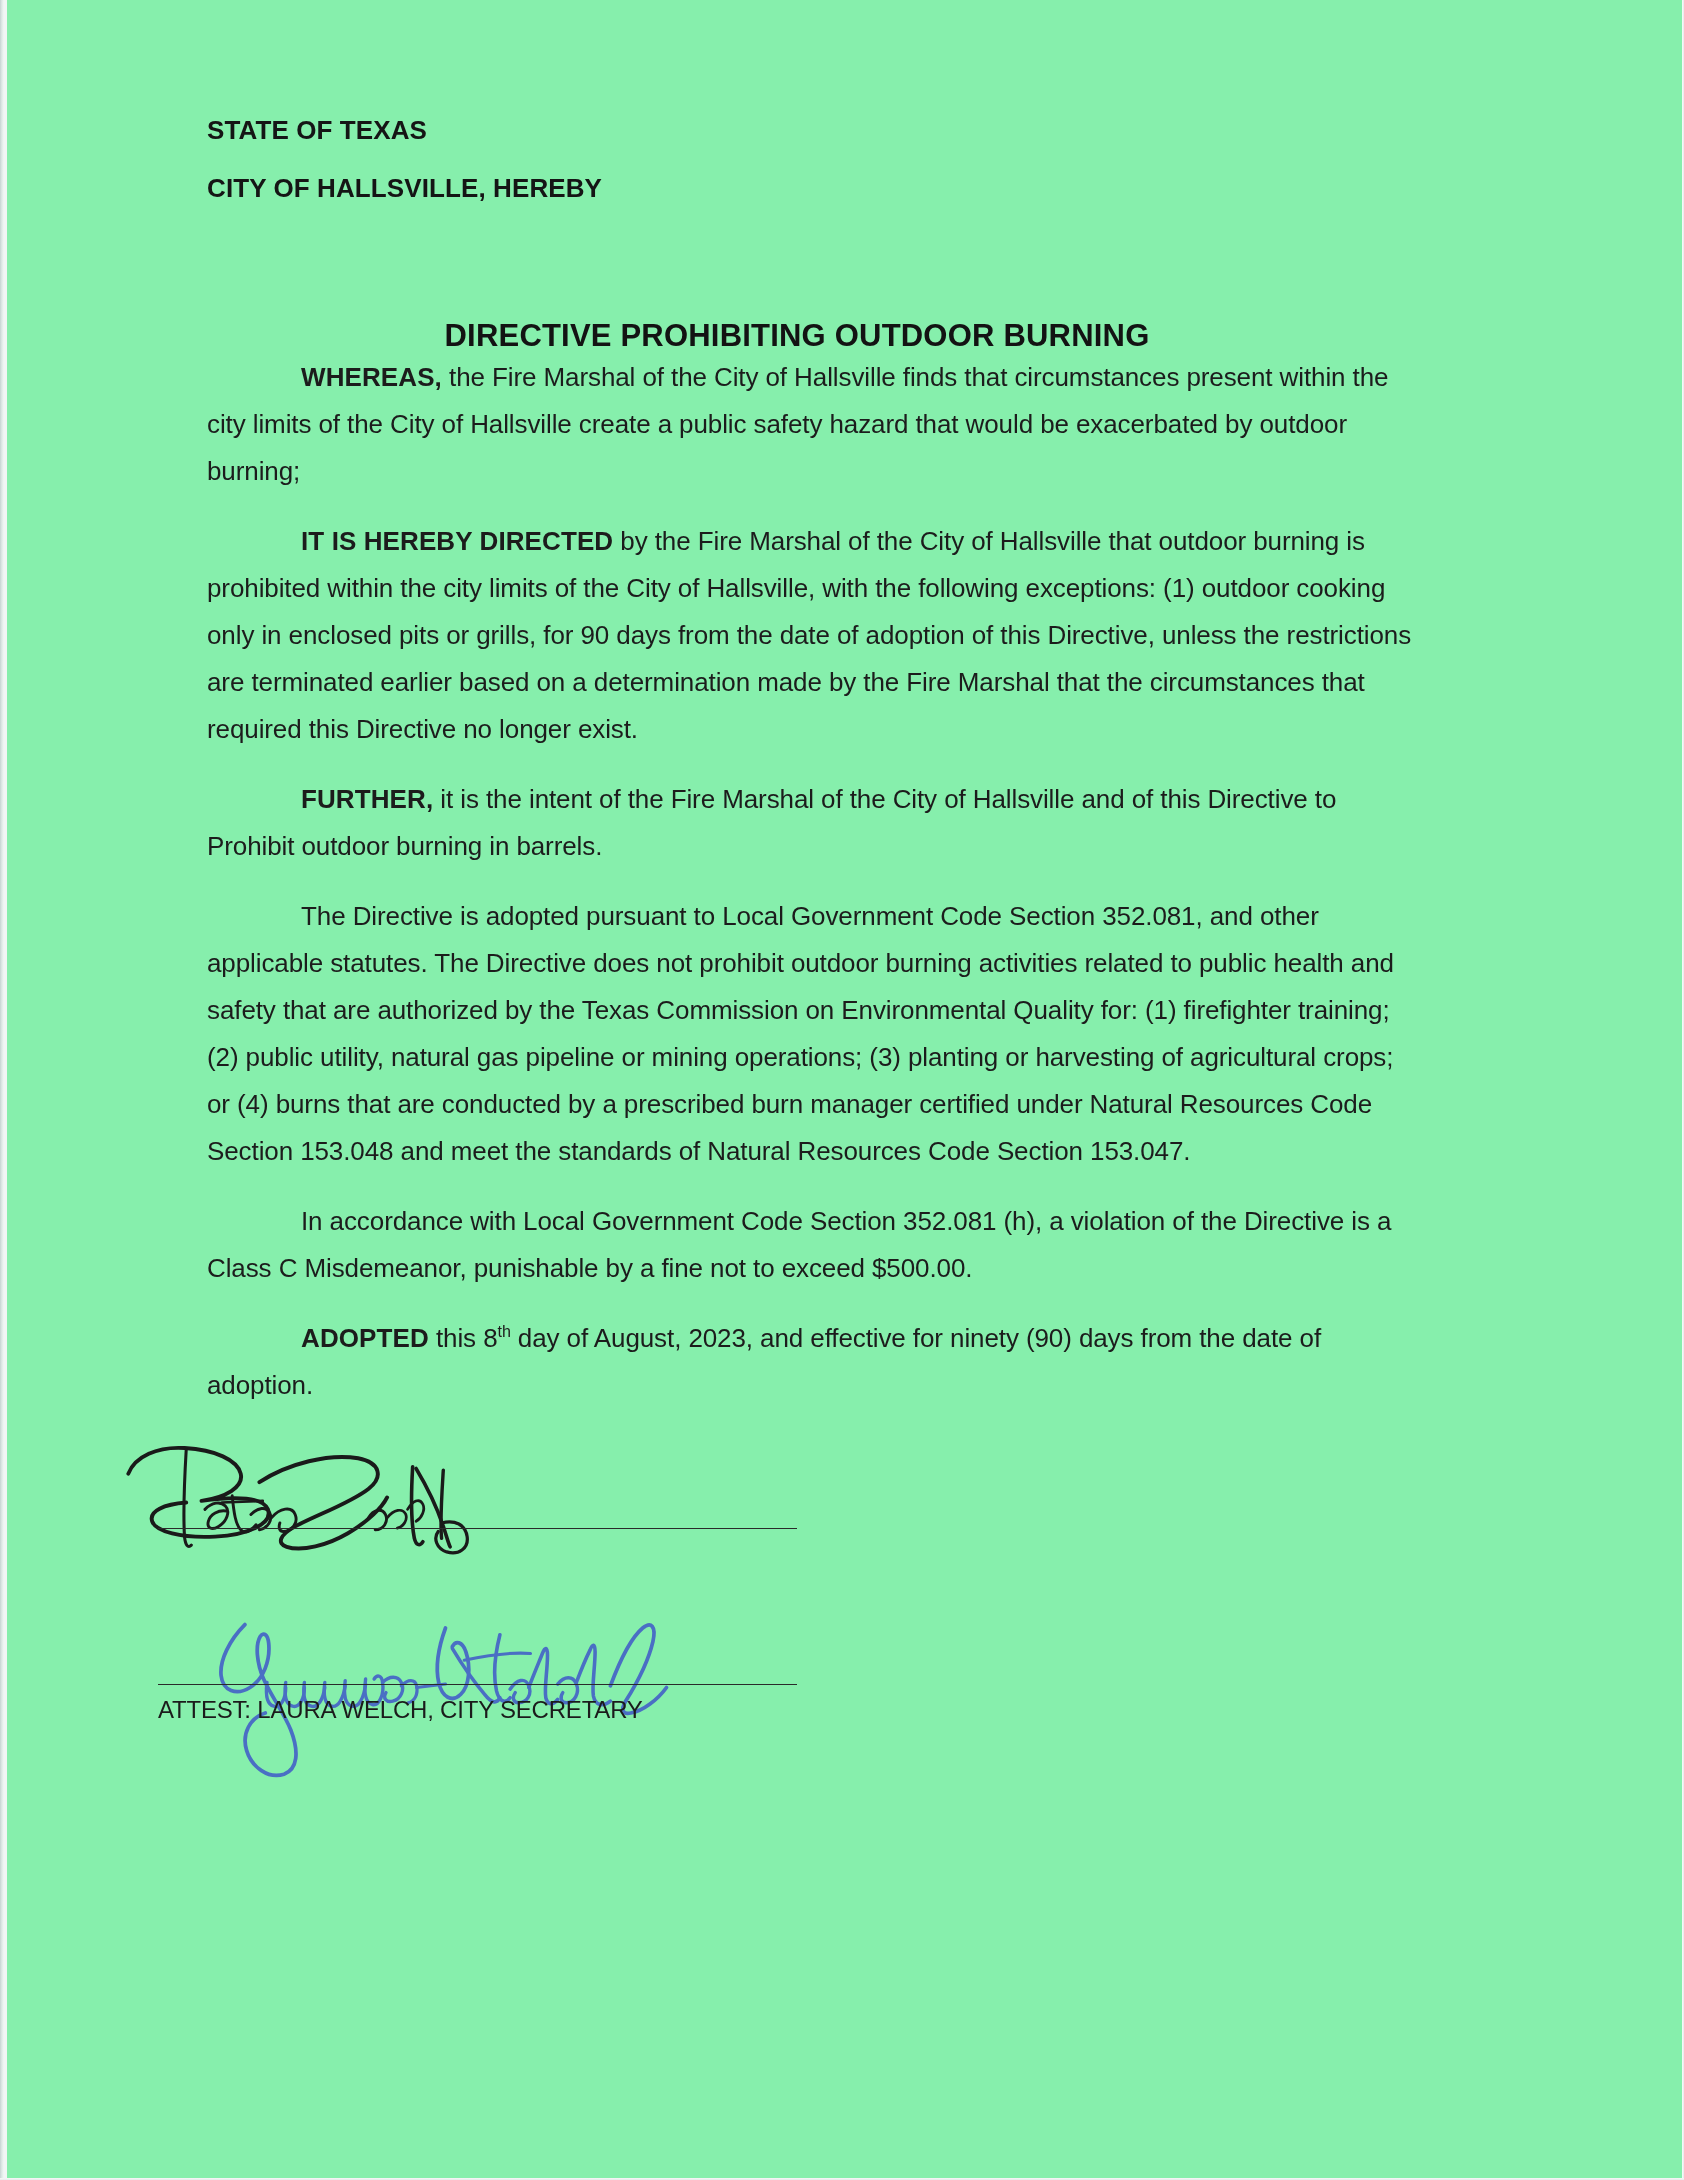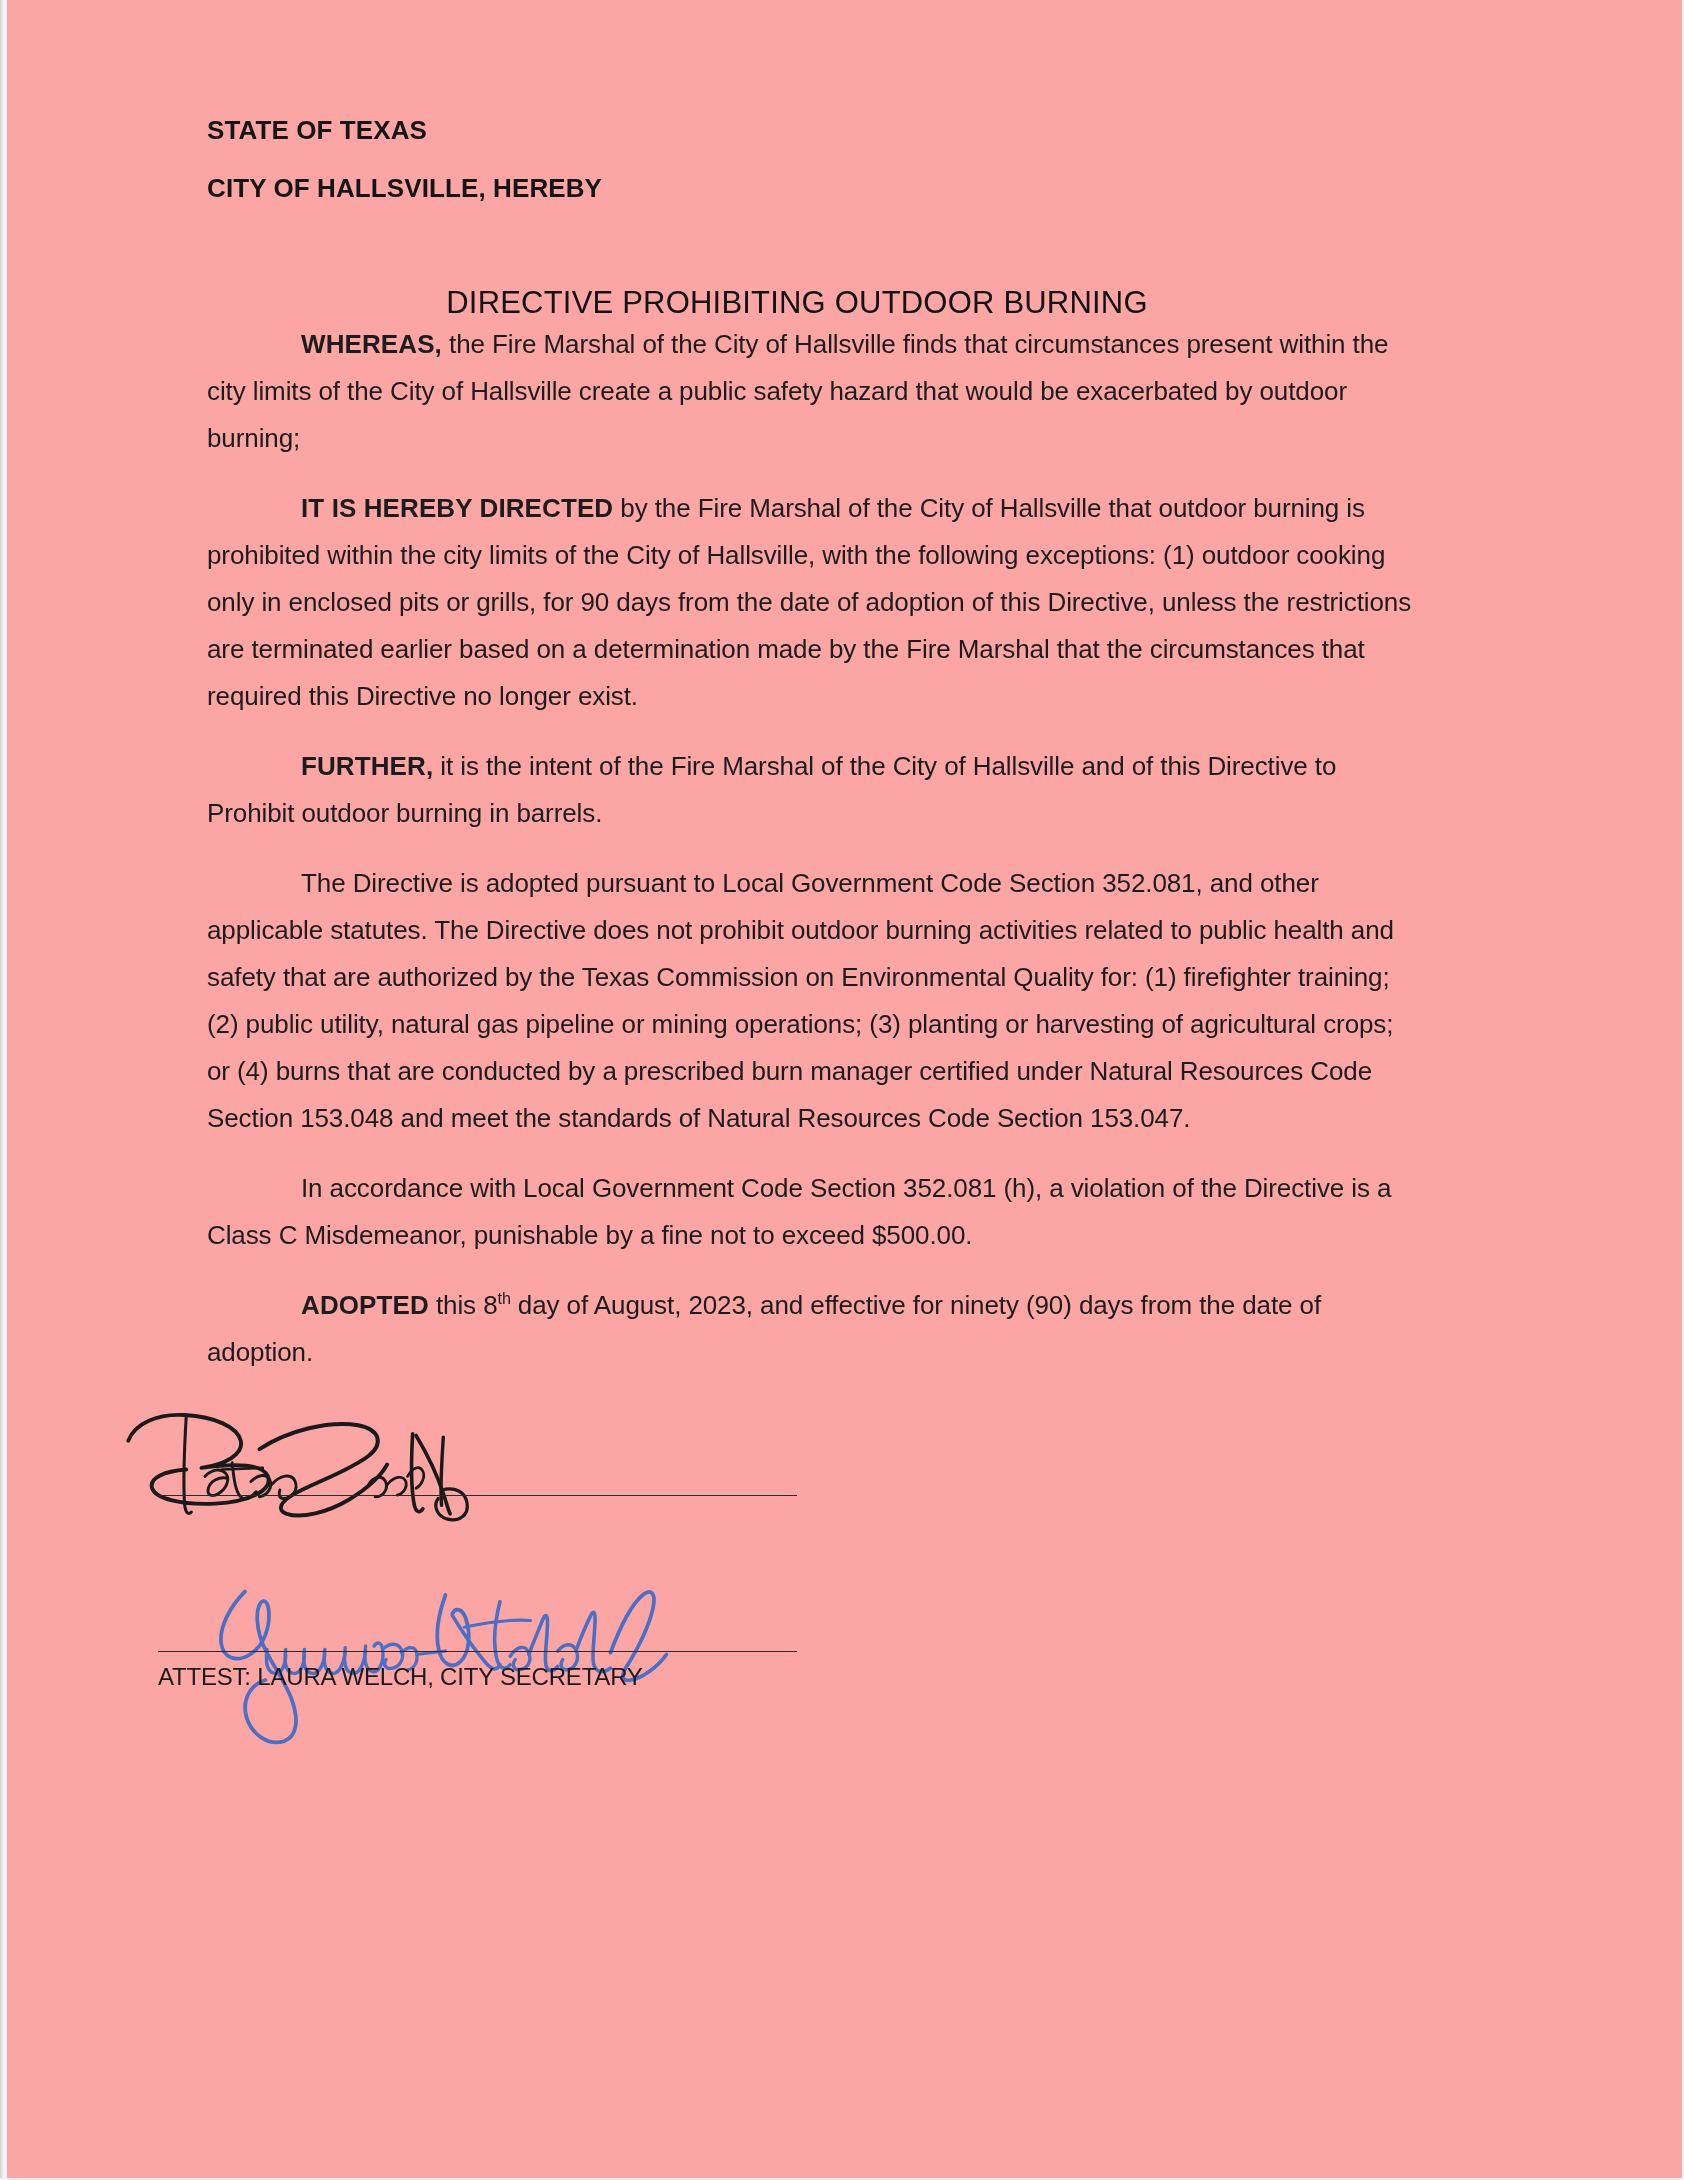--- a/index.html
+++ b/index.html
@@ -8,21 +8,21 @@
     padding: 0;
     background: #ffffff;
   }
   body {
     font-family: "Liberation Sans", sans-serif;
   }
   .page {
     position: relative;
     width: 1685px;
     height: 2181px;
-    background: #fca5a5;
+    background: #86efac;
     overflow: hidden;
     box-sizing: border-box;
   }
   
   .scan-edge-left {
     position: absolute;
     left: 0; top: 0;
     width: 4.3px; height: 2181px;
     background: linear-gradient(to right, #c9d2d4 0%, #e3e8e9 45%, #f7f9f9 100%);
     opacity: .95;
@@ -66,24 +66,24 @@
     font-size: 26px;
     line-height: 37px;
     color: #151515;
     letter-spacing: 0.1px;
   }
   #state-of-texas { margin-top: 112px; }
   #city-of-hallsville { margin-top: 21px; }
 
   .doc-title {
     text-align: center;
-    font-weight: normal;
+    font-weight: bold;
     font-size: 31px;
     color: #131313;
-    margin-top: 78px;
+    margin-top: 111px;
     letter-spacing: 0.2px;
     padding-right: 34px;
   }
 
   p.para {
     margin: 0;
     padding: 0;
     text-indent: 94px;
     text-align: left;
   }

